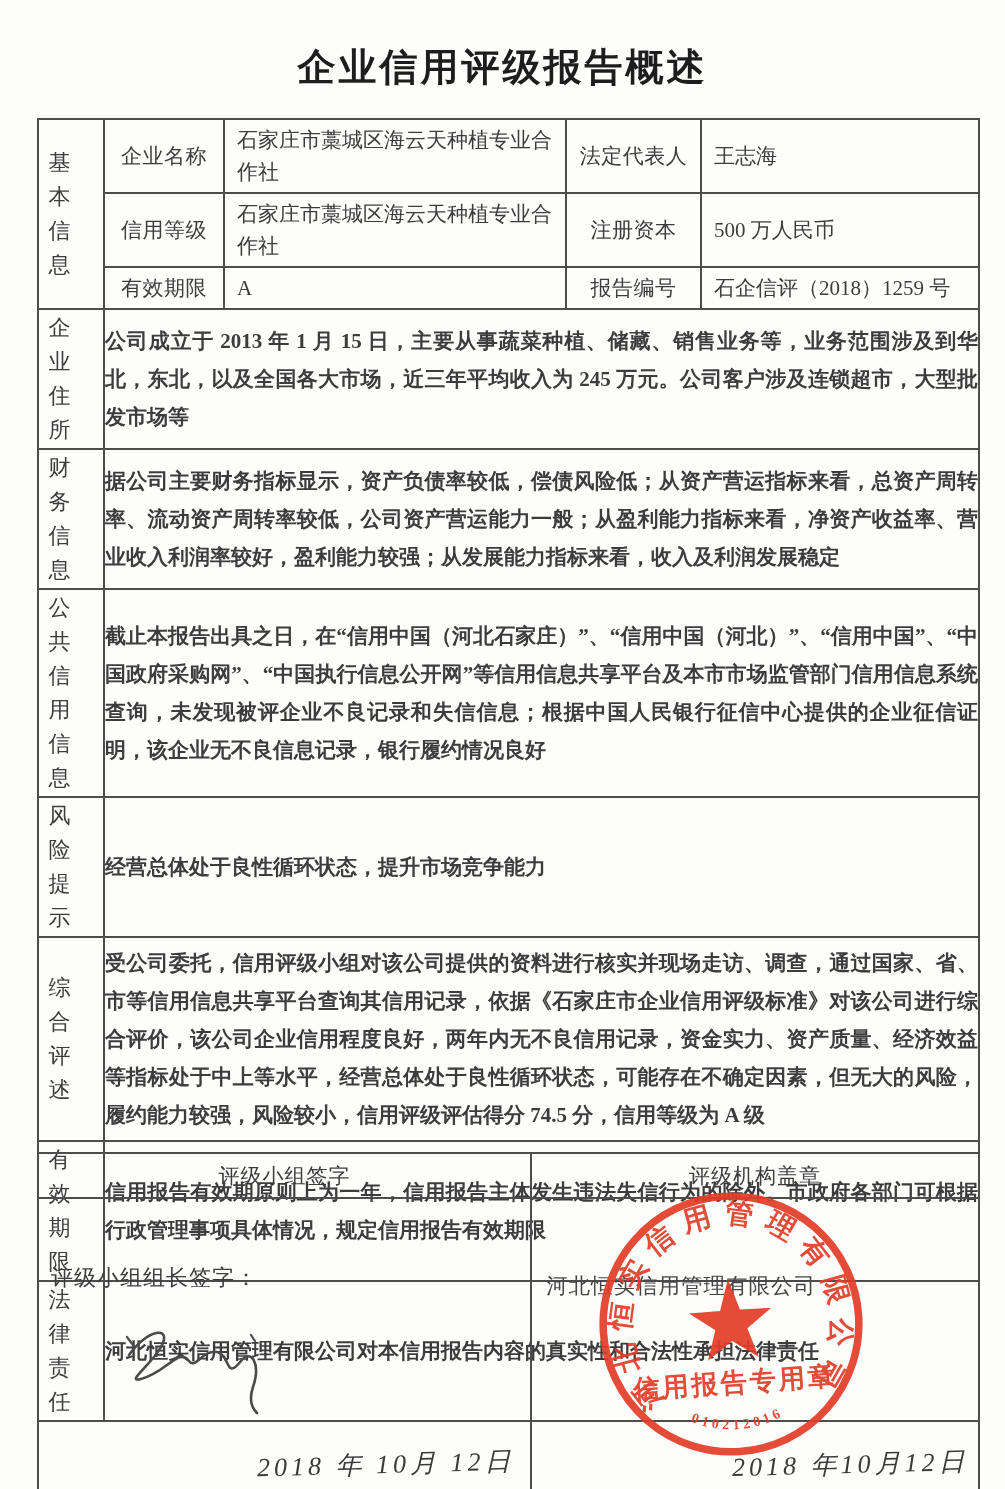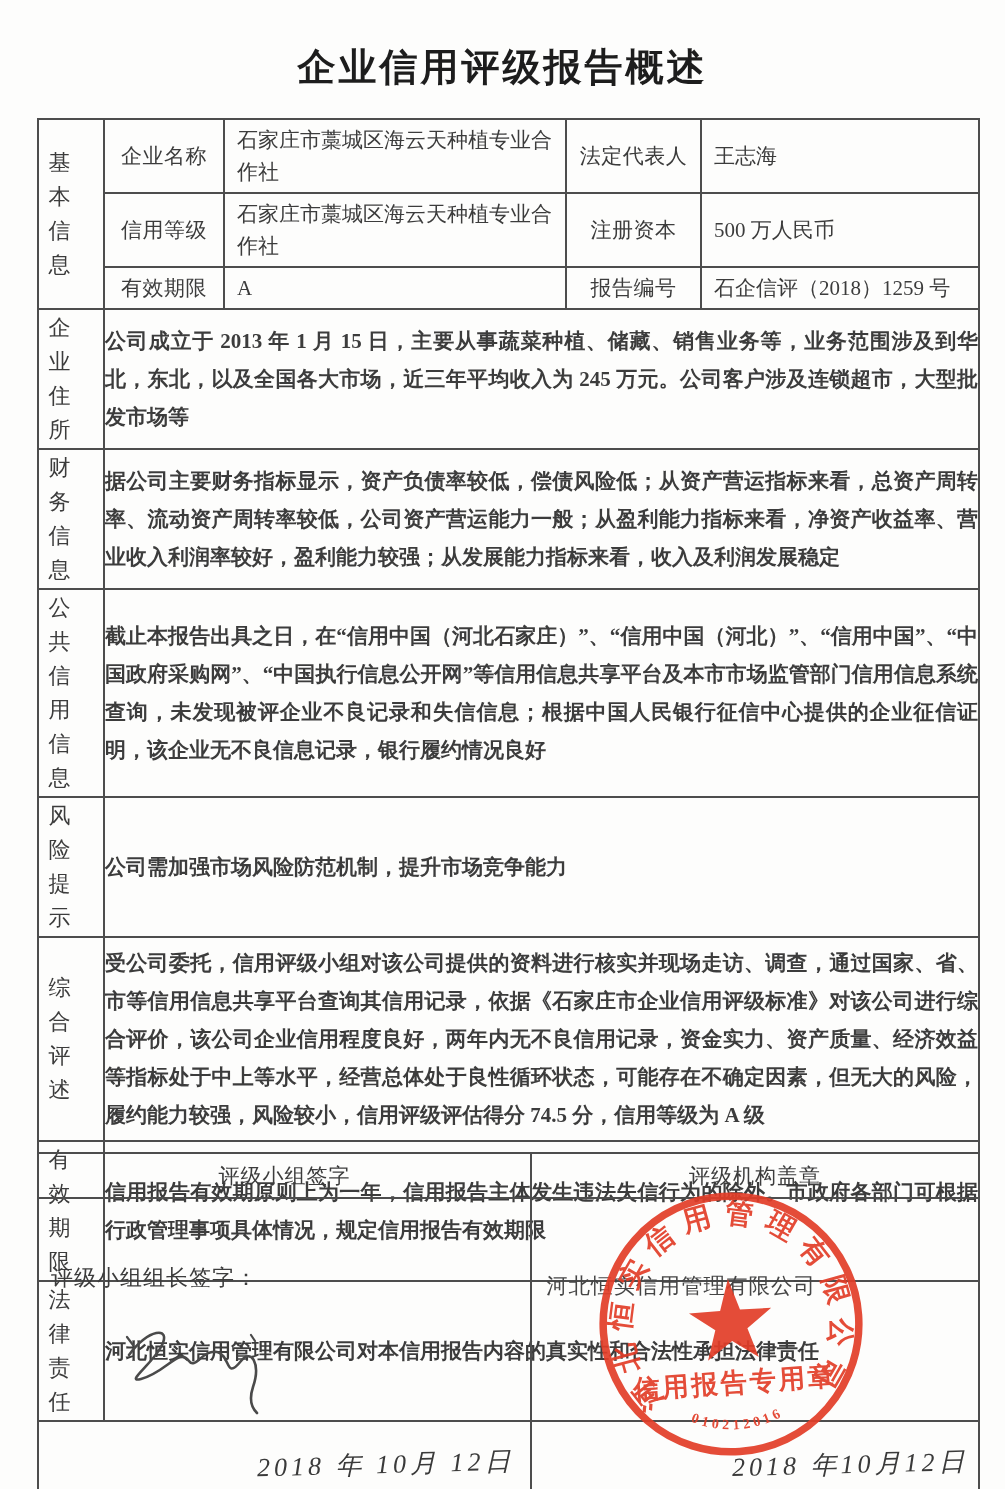--- a/index.html
+++ b/index.html
@@ -108,21 +108,21 @@
       <tr style="height:123px">
         <td class="sec-label"><span class="vlabel">财务信息</span></td>
         <td class="sec-text" colspan="4">据公司主要财务指标显示，资产负债率较低，偿债风险低；从资产营运指标来看，总资产周转率、流动资产周转率较低，公司资产营运能力一般；从盈利能力指标来看，净资产收益率、营业收入利润率较好，盈利能力较强；从发展能力指标来看，收入及利润发展稳定</td>
       </tr>
       <tr style="height:162px">
         <td class="sec-label"><span class="vlabel">公共信用信息</span></td>
         <td class="sec-text" colspan="4">截止本报告出具之日，在“信用中国（河北石家庄）”、“信用中国（河北）”、“信用中国”、“中国政府采购网”、“中国执行信息公开网”等信用信息共享平台及本市市场监管部门信用信息系统查询，未发现被评企业不良记录和失信信息；根据中国人民银行征信中心提供的企业征信证明，该企业无不良信息记录，银行履约情况良好</td>
       </tr>
       <tr style="height:90px">
         <td class="sec-label"><span class="vlabel">风险提示</span></td>
-        <td class="sec-text" colspan="4">公司需加强市场风险防范机制，提升市场竞争能力</td>
+        <td class="sec-text" colspan="4">经营总体处于良性循环状态，提升市场竞争能力</td>
       </tr>
       <tr style="height:187px">
         <td class="sec-label"><span class="vlabel">综合评述</span></td>
         <td class="sec-text" colspan="4">受公司委托，信用评级小组对该公司提供的资料进行核实并现场走访、调查，通过国家、省、市等信用信息共享平台查询其信用记录，依据《石家庄市企业信用评级标准》对该公司进行综合评价，该公司企业信用程度良好，两年内无不良信用记录，资金实力、资产质量、经济效益等指标处于中上等水平，经营总体处于良性循环状态，可能存在不确定因素，但无大的风险，履约能力较强，风险较小，信用评级评估得分 74.5 分，信用等级为 A 级</td>
       </tr>
       <tr style="height:84px">
         <td class="sec-label"><span class="vlabel">有效期限</span></td>
         <td class="sec-text" colspan="4">信用报告有效期原则上为一年，信用报告主体发生违法失信行为的除外。市政府各部门可根据行政管理事项具体情况，规定信用报告有效期限</td>
       </tr>
       <tr style="height:91px">

